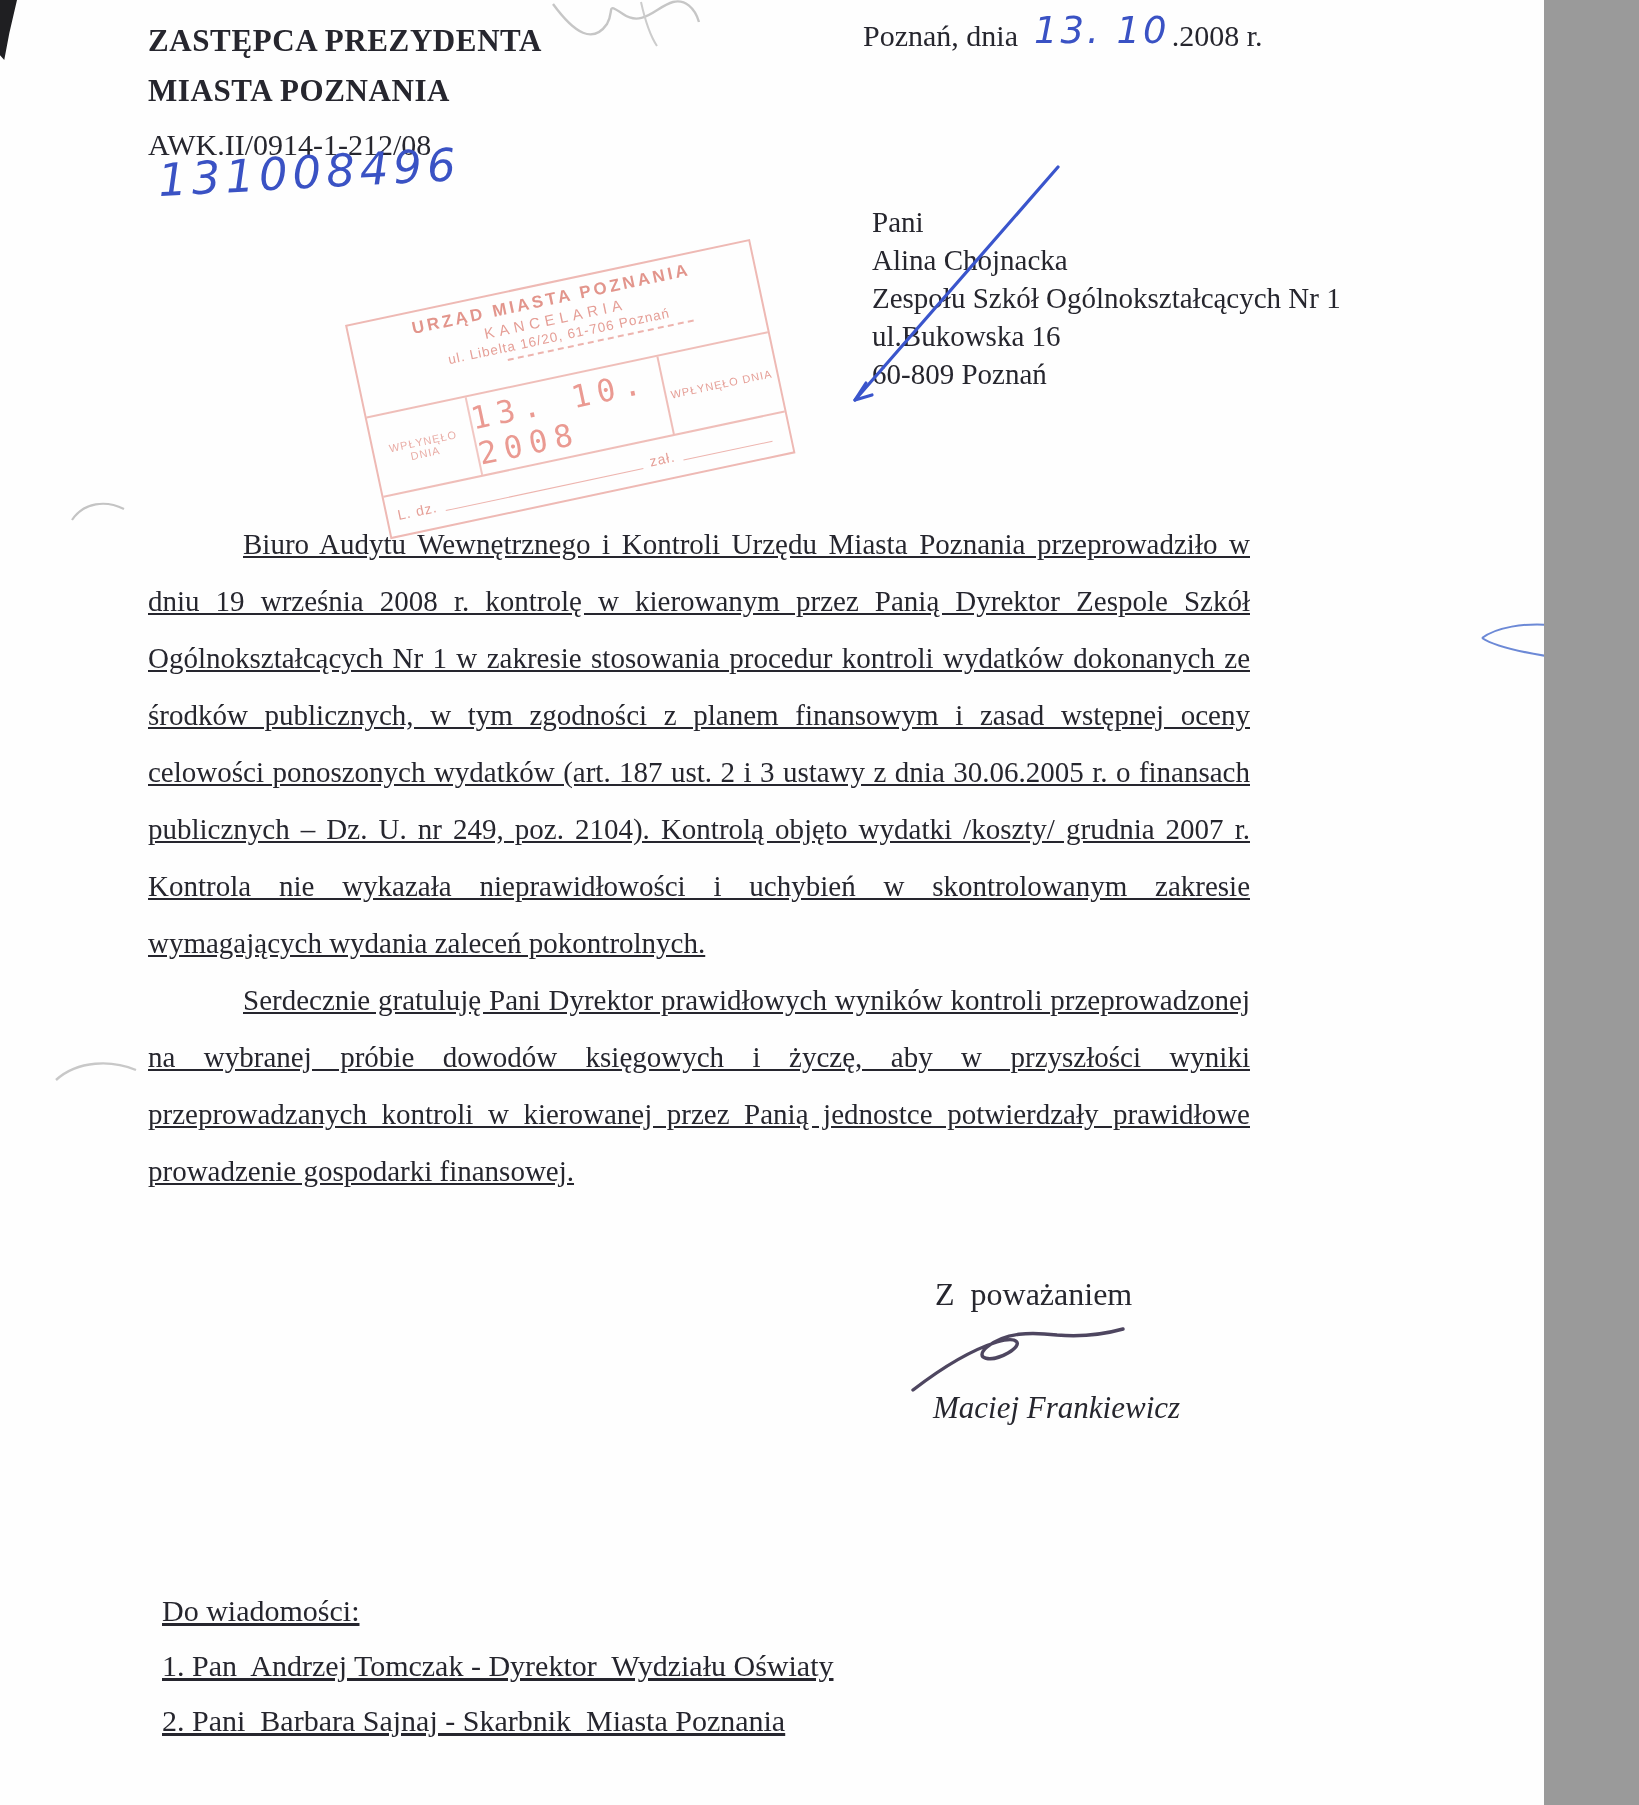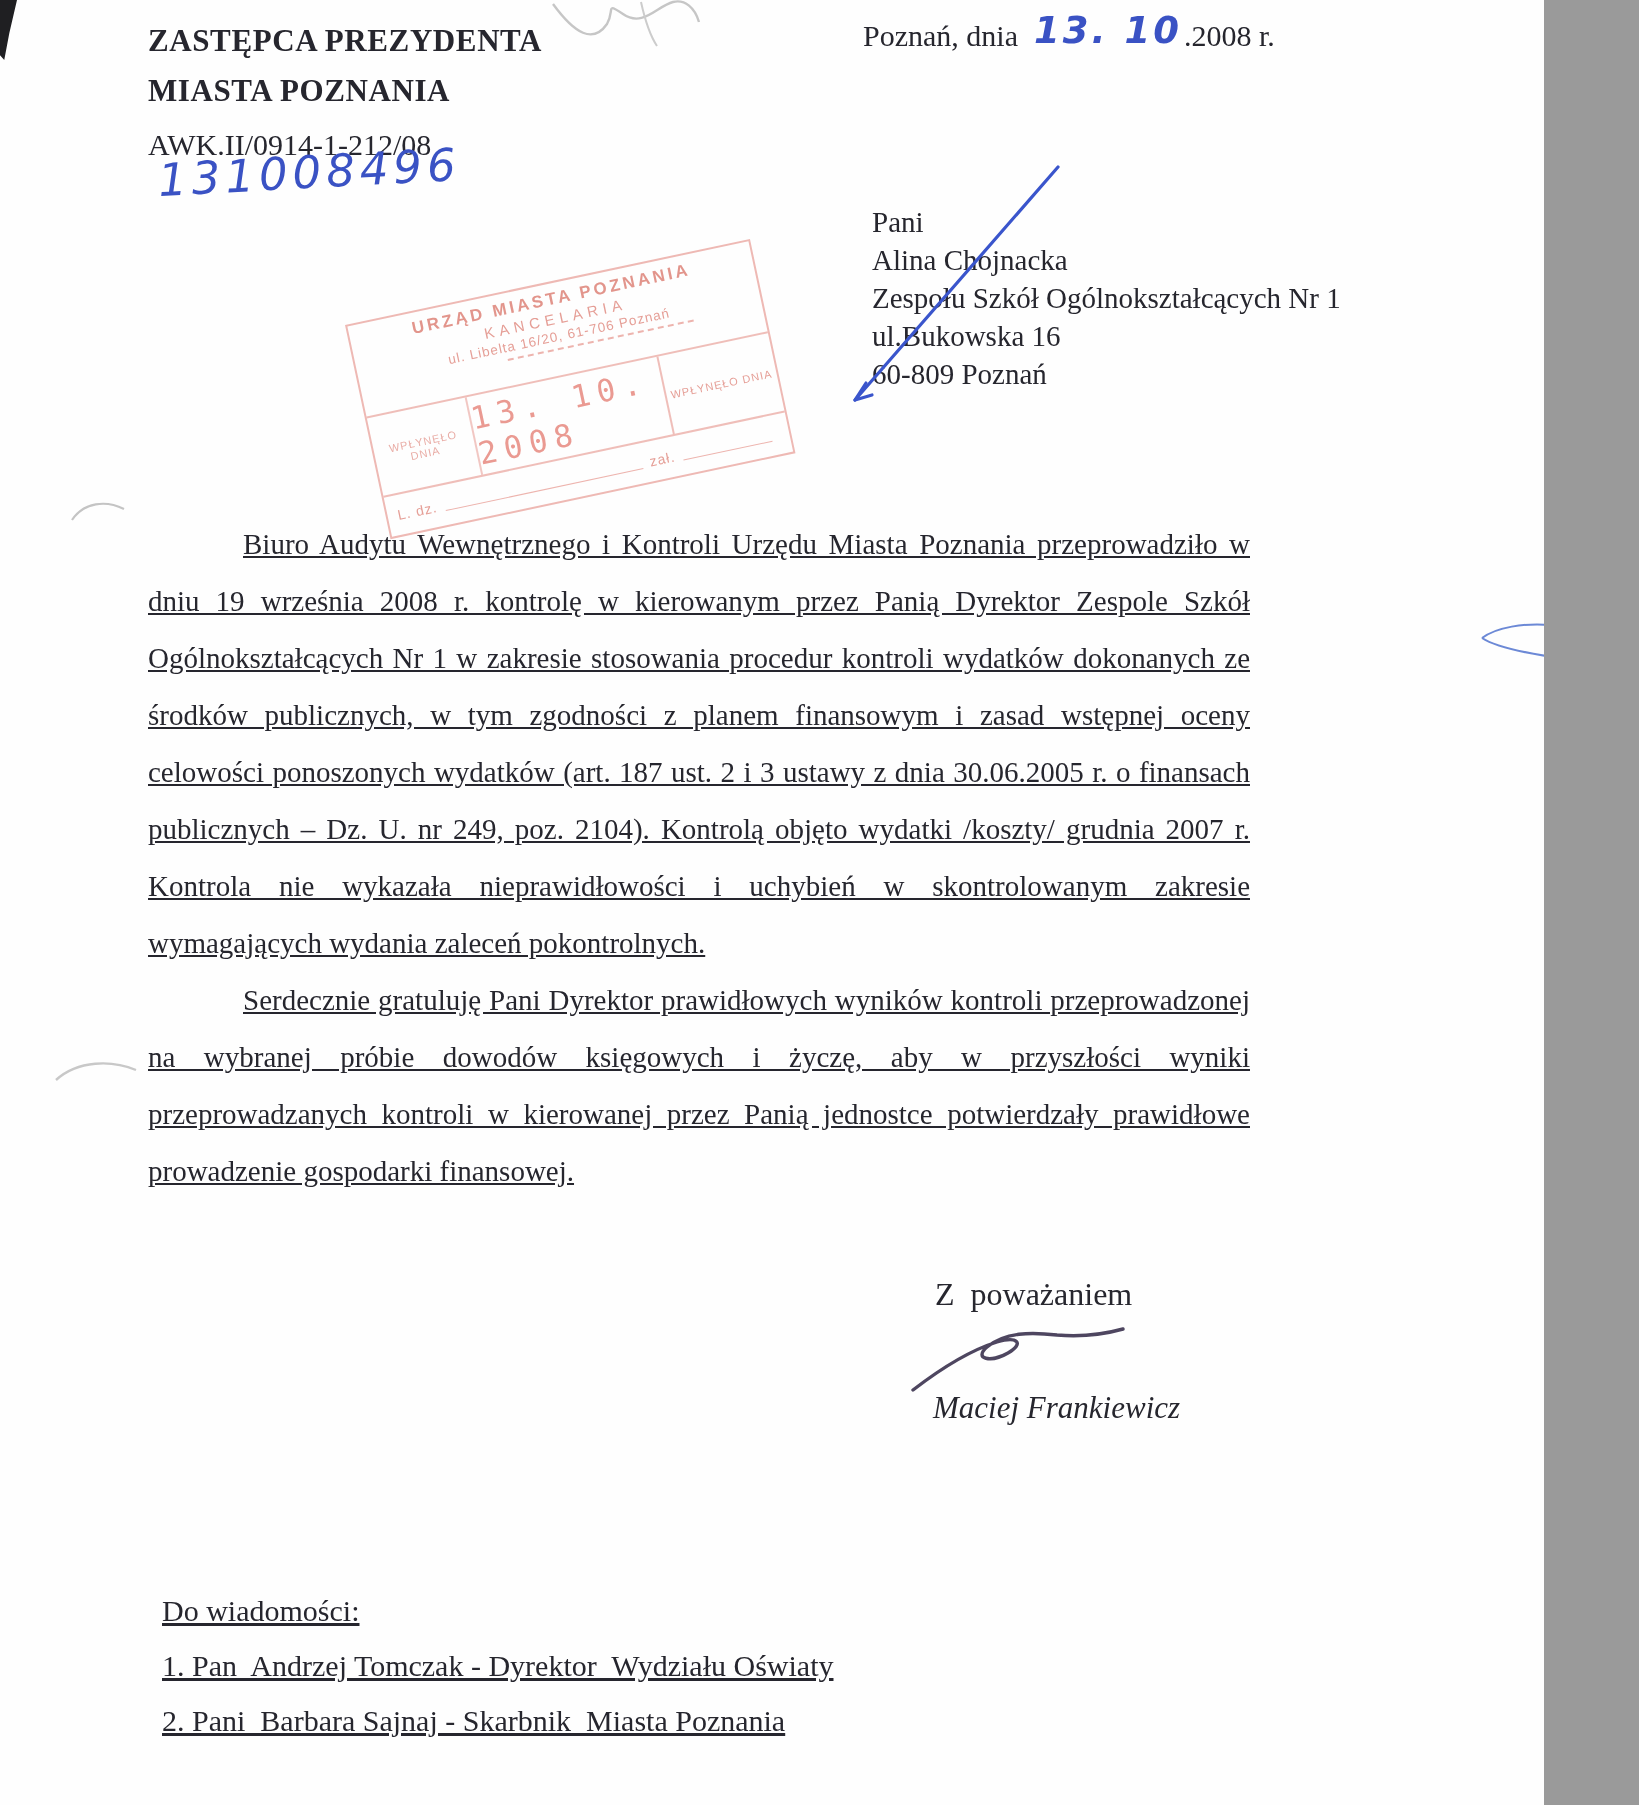--- a/index.html
+++ b/index.html
@@ -26,21 +26,21 @@
     font-style:italic;
     color:#3a52c4;
   }
   .reg-number{
     position:absolute;left:158px;top:146px;
     font-size:45px;letter-spacing:5px;
     transform:rotate(-3deg);
   }
   
   .dateline{position:absolute;left:863px;top:12px;font-size:30px;white-space:nowrap;}
-  .dateline .hand-date{font-size:37px;letter-spacing:3px;margin:0 2px 0 16px;font-weight:bold;position:relative;top:-3px;}
+  .dateline .hand-date{font-size:37px;letter-spacing:3px;margin:0 2px 0 16px;font-weight:normal;position:relative;top:-3px;}
   
   .recipient{position:absolute;left:872px;top:203px;font-size:29px;line-height:38px;}
   
   .stamp{
     position:absolute;left:345px;top:325px;width:410px;height:215px;
     transform:rotate(-12deg);transform-origin:top left;
     border:2px solid rgba(225,125,115,.65);
     color:#e08a80;opacity:.82;
     font-family:"Liberation Sans", sans-serif;
     display:flex;flex-direction:column;

